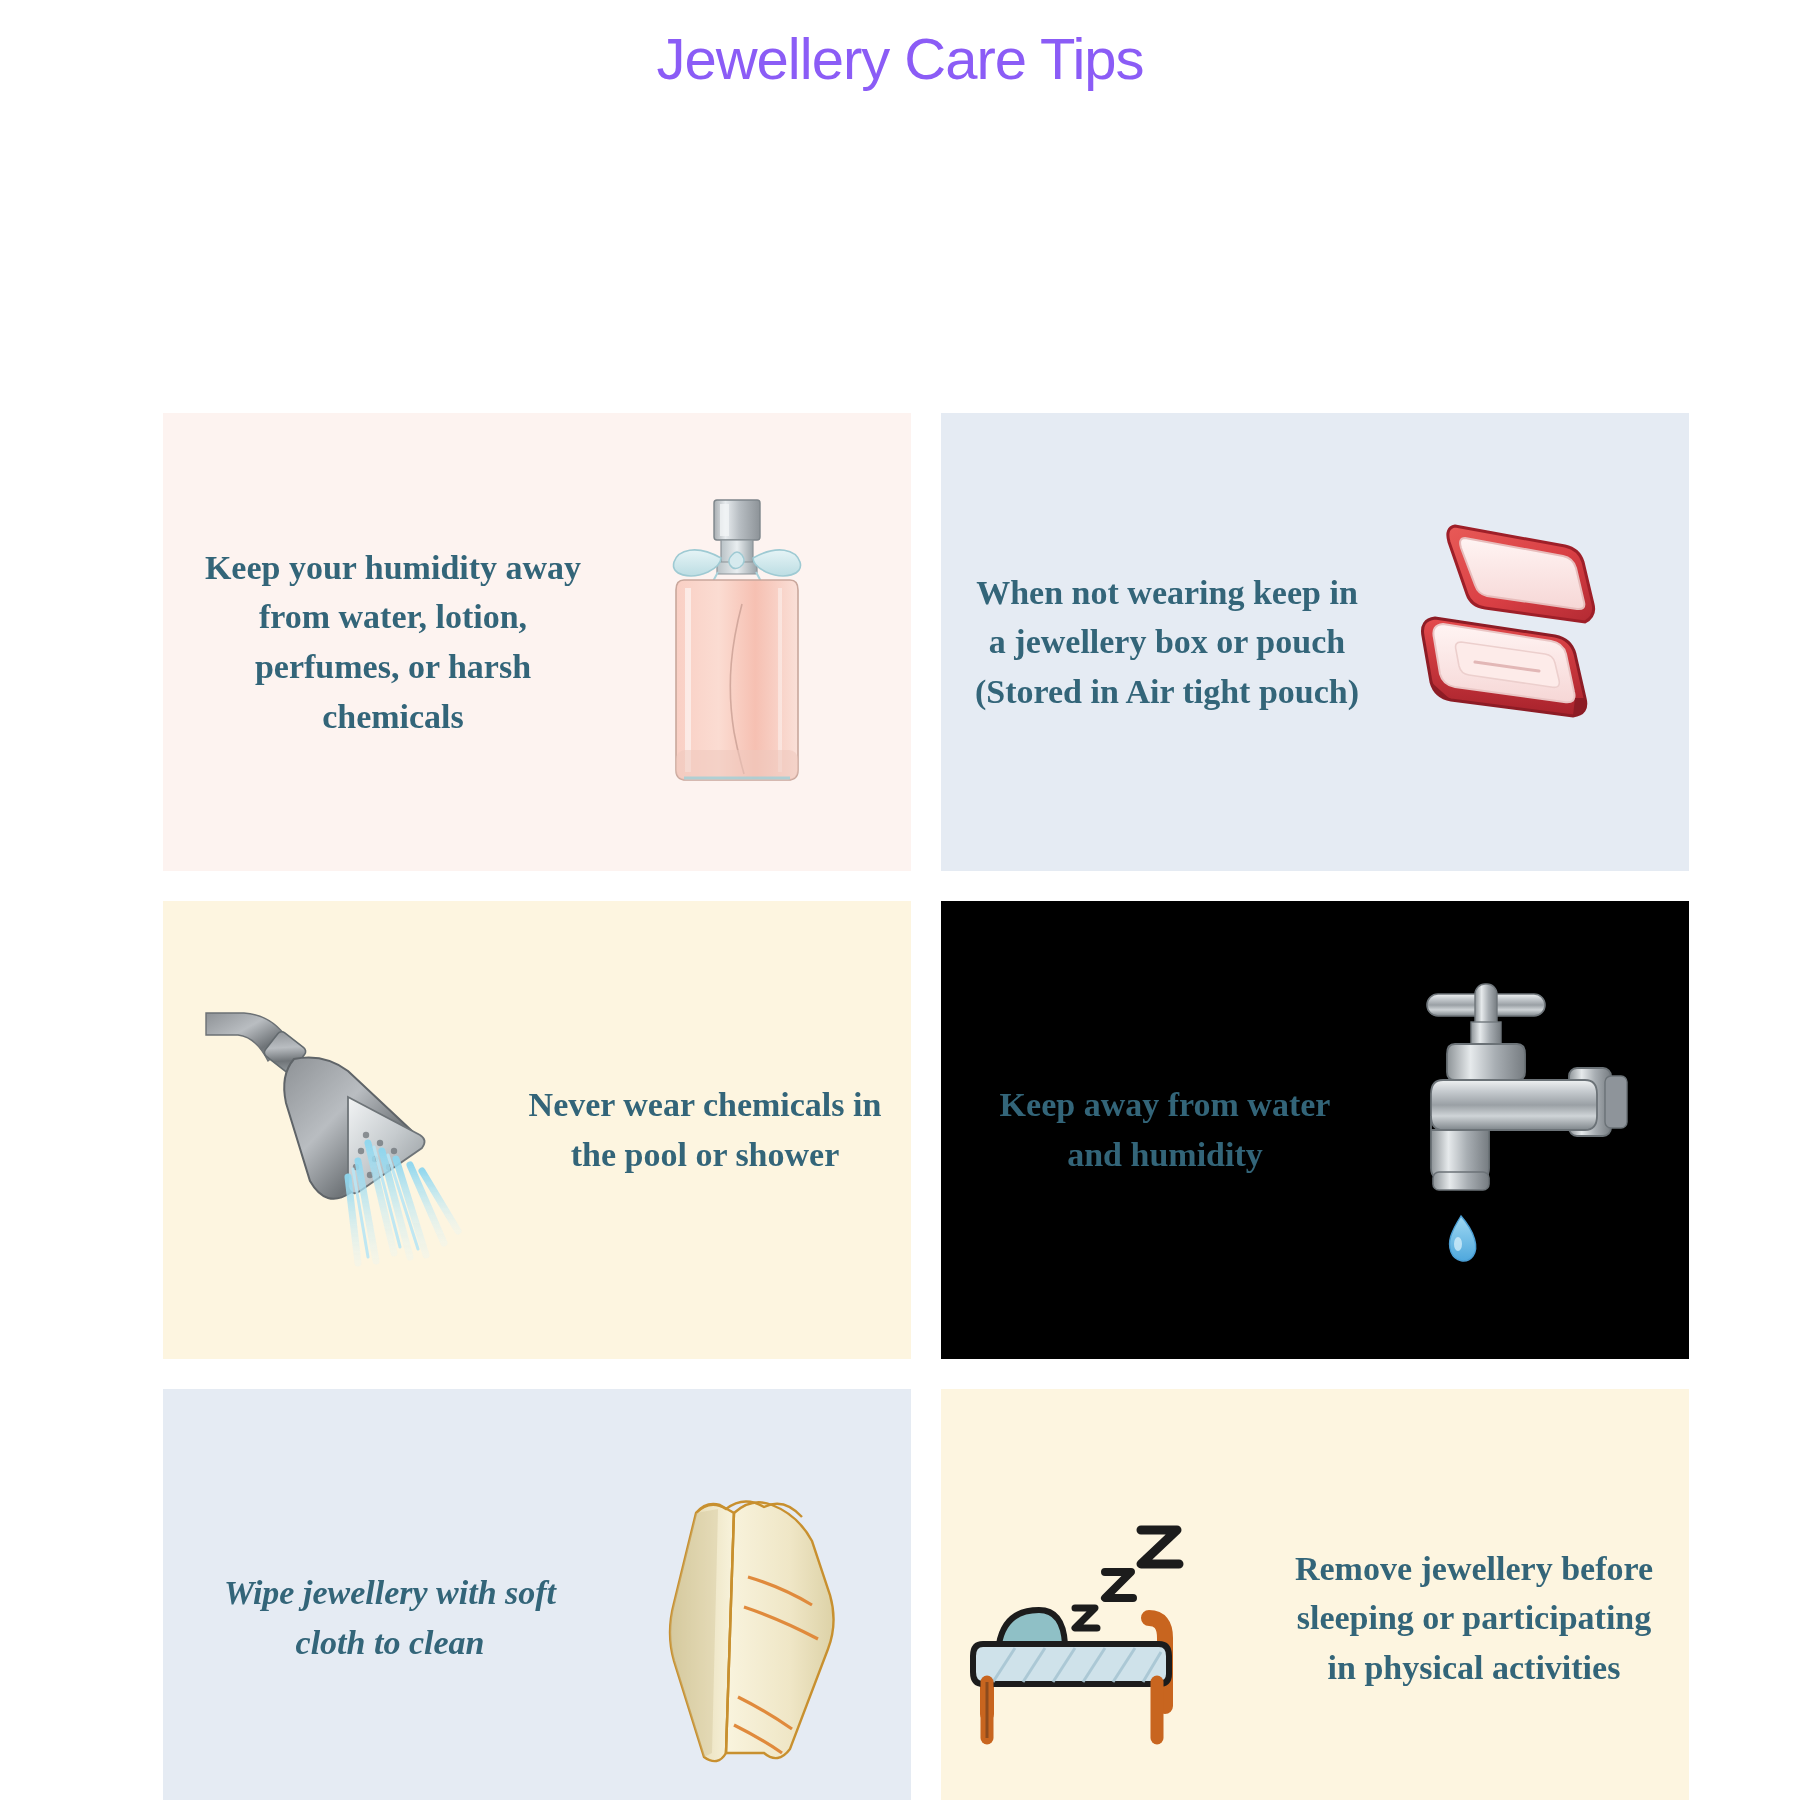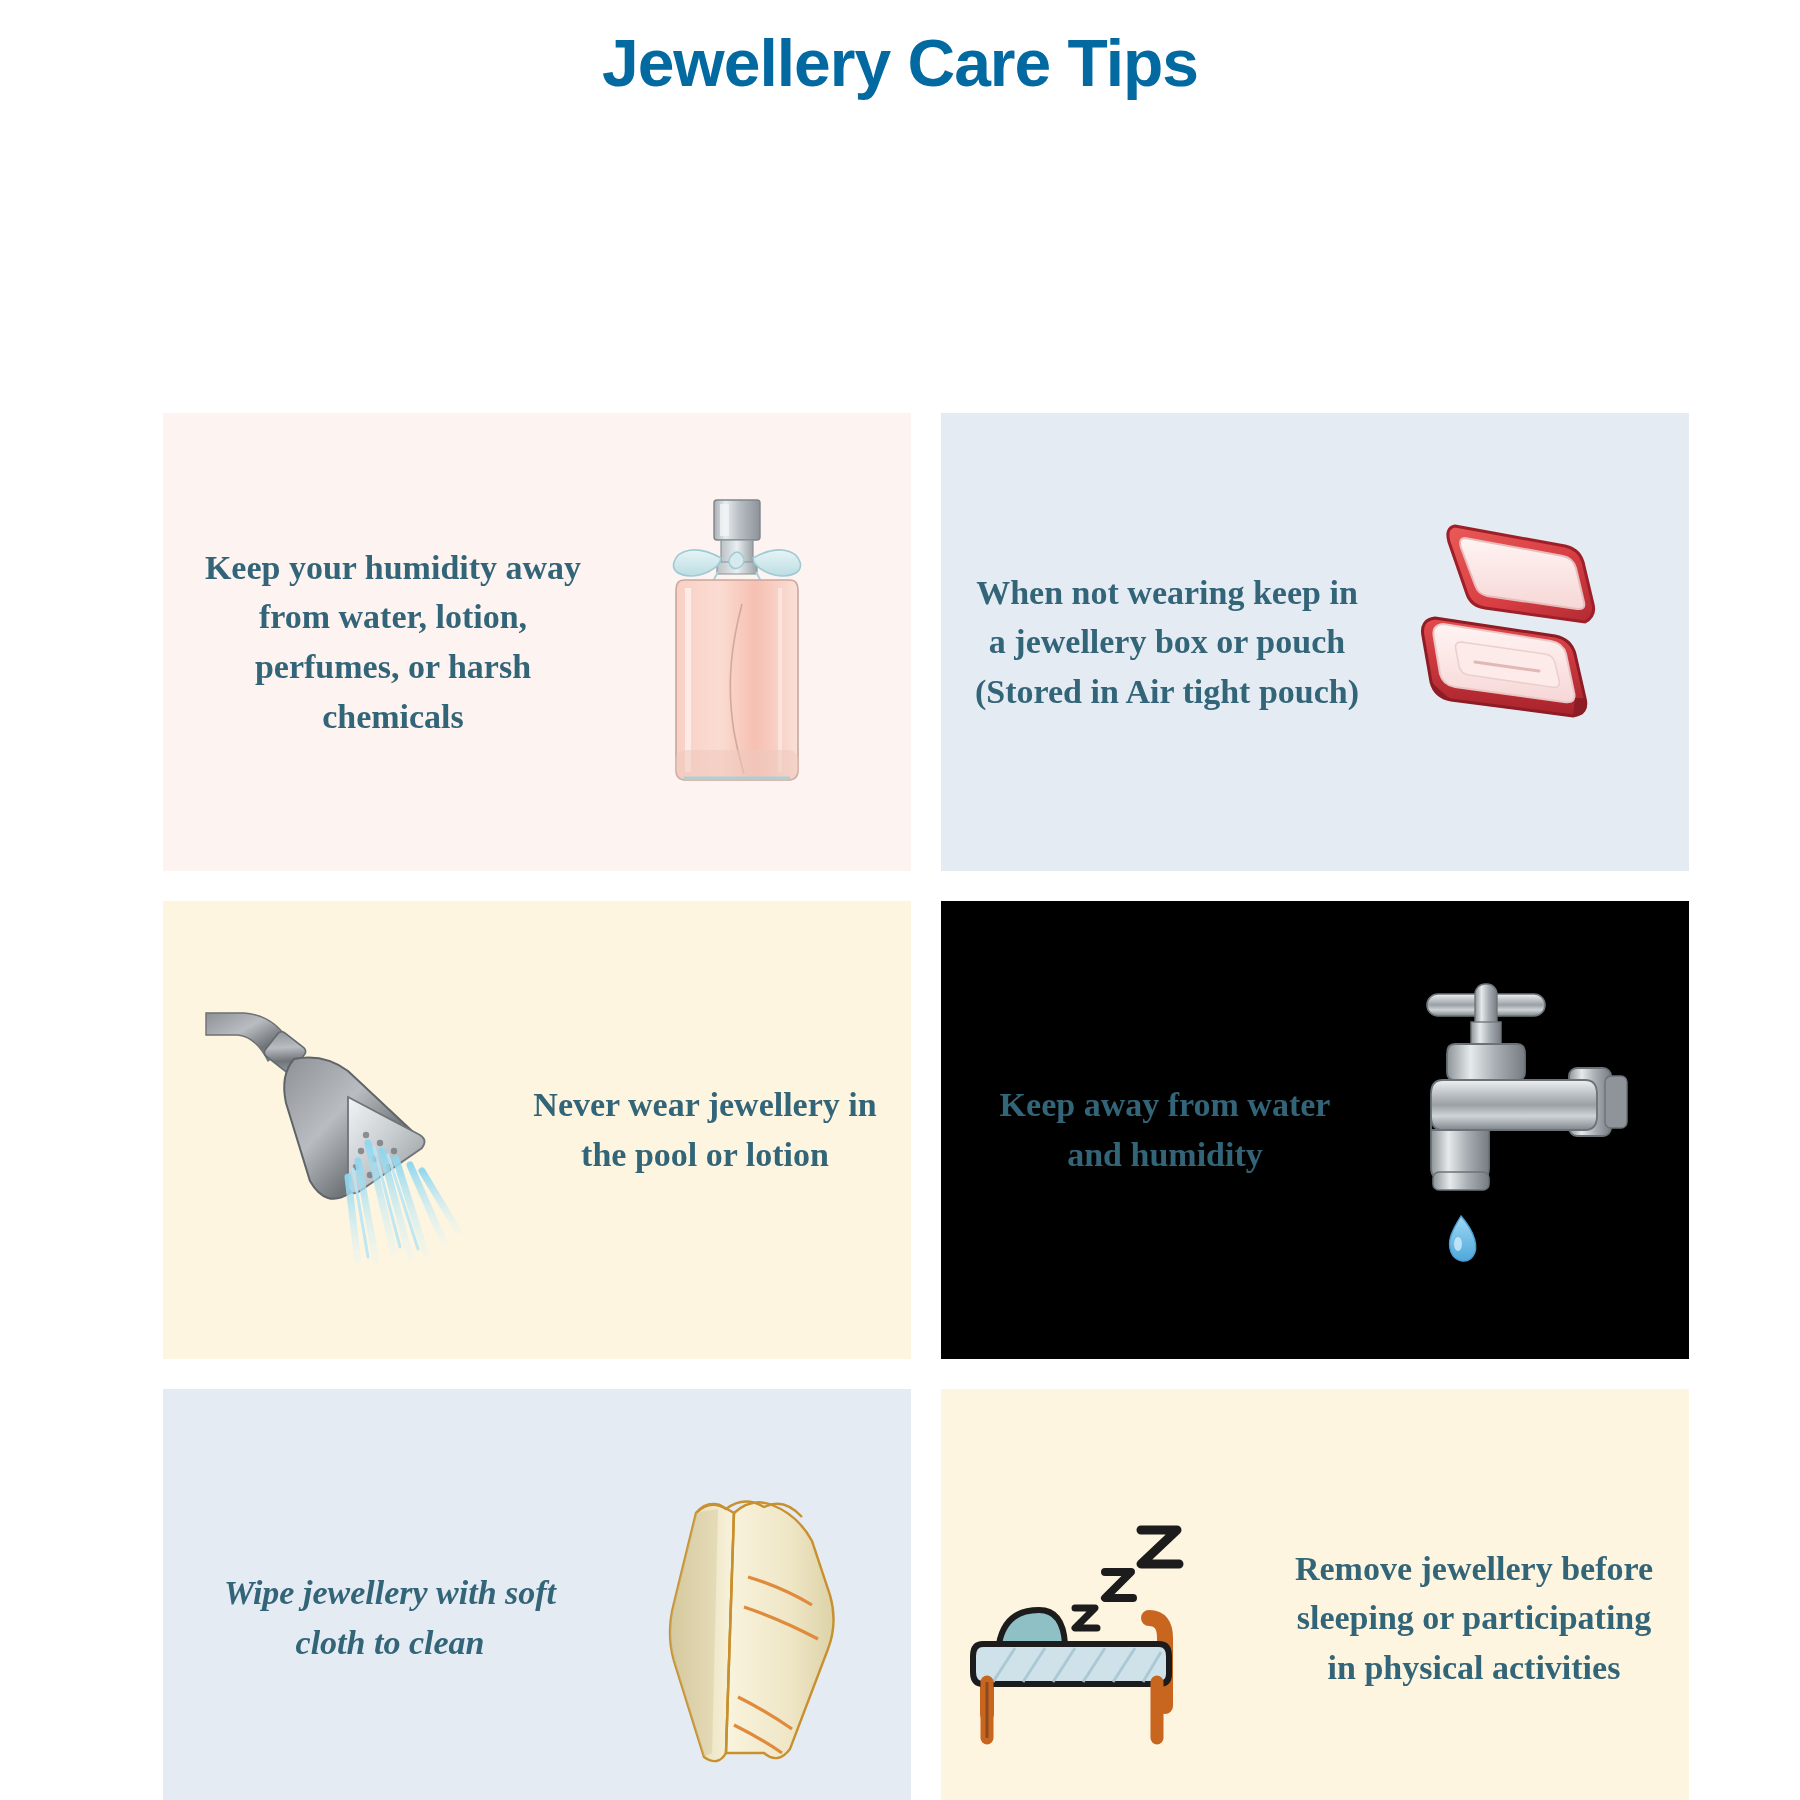--- a/index.html
+++ b/index.html
@@ -7,24 +7,24 @@
     width: 1800px; height: 1800px;
     background: #ffffff;
     font-family: "Liberation Sans", sans-serif;
     overflow: hidden;
   }
   .page { width: 1800px; height: 1800px; position: relative; background: #fff; }
 
   .header { width: 100%; padding-top: 28px; text-align: center; }
   .title {
     font-family: "Liberation Sans", sans-serif;
-    font-weight: 700;
-    font-size: 66px;
+    font-weight: 400;
+    font-size: 58px;
     letter-spacing: -1px;
-    color: #0369a1;
+    color: #8b5cf6;
     line-height: 1.08;
   }
   .subtitle {
     margin: 40px auto 0 auto;
     width: 790px;
     font-family: "Liberation Serif", serif;
     font-style: italic;
     font-size: 31px;
     line-height: 1.42;
     color: #336579;
@@ -175,21 +175,21 @@
 
           <path d="M96 150 L160 159" stroke="#e2b7b6" stroke-width="3" stroke-linecap="round"></path>
 
           <path d="M52 170 L72 188 Q56 185 52 170 Z" fill="#8d1c25"></path>
           <path d="M196 186 L206 186 Q210 202 194 204 Z" fill="#8d1c25"></path>
         </svg>
       </div>
     </div>
 
     <div class="card c3 text-right" style="background:#fdf5e0">
-      <div class="card-text">Never wear jewellery in the pool or lotion</div>
+      <div class="card-text">Never wear chemicals in the pool or shower</div>
       <div class="card-art">
         <svg width="290" height="290" viewBox="0 0 290 290">
           <defs>
             <linearGradient id="shMetal" x1="0" y1="0" x2="1" y2="1">
               <stop offset="0%" stop-color="#8e9296"></stop>
               <stop offset="40%" stop-color="#b9bdc1"></stop>
               <stop offset="70%" stop-color="#6f7478"></stop>
               <stop offset="100%" stop-color="#9aa0a4"></stop>
             </linearGradient>
             <linearGradient id="shPlate" x1="0" y1="0" x2="1" y2="1">

